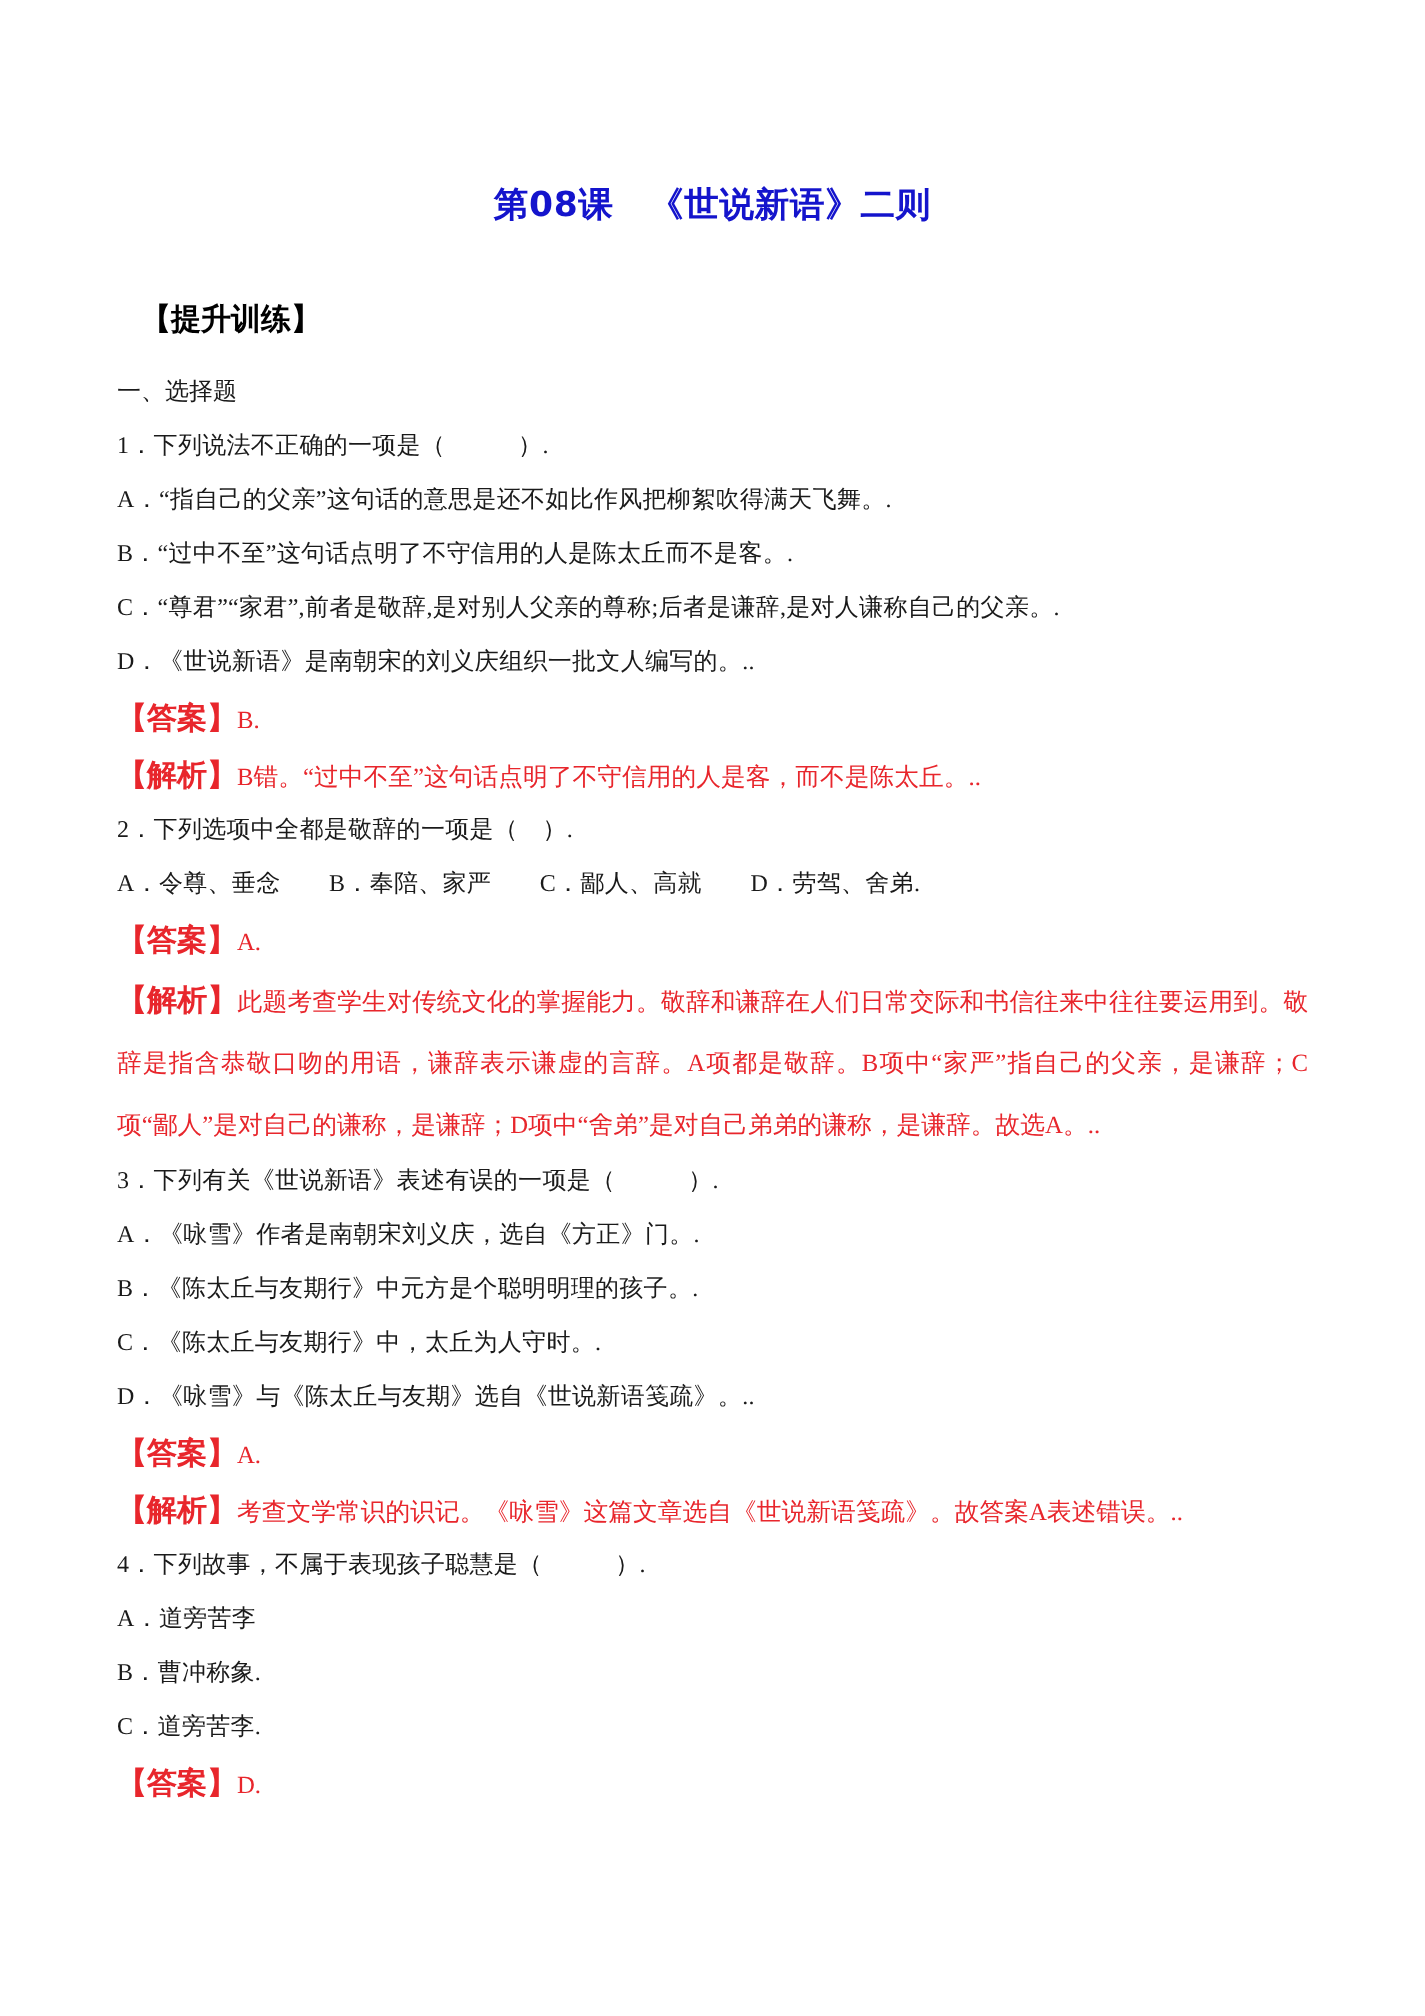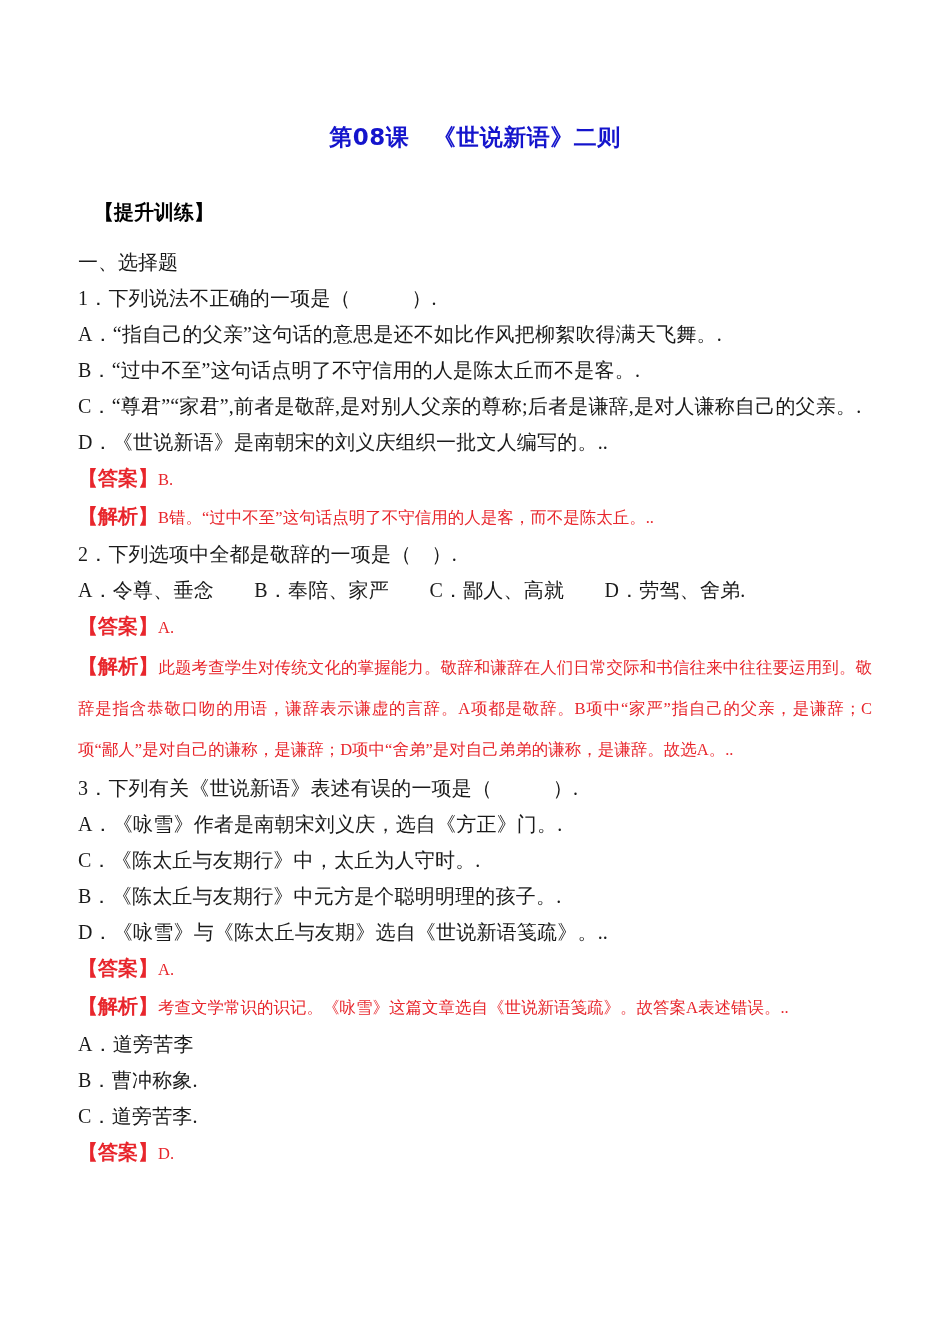--- a/index.html
+++ b/index.html
@@ -37,21 +37,21 @@
     margin: 16px;
     padding-top: 24px;
     font-family: "DejaVu Sans", "Liberation Sans", sans-serif;
     font-weight: bold;
     font-size: 20px;
     line-height: 32px;
     color: #000000;
   }
   .line {
     margin: 0;
-    font-size: 20px;
+    font-size: 16px;
     line-height: 36px;
     color: #1a1a1a;
     white-space: nowrap;
   }
   .q-line {
     letter-spacing: 0.2px;
   }
   .opt-line {
     letter-spacing: 0.2px;
   }
@@ -104,27 +104,28 @@
   <div class="blk">
     <p class="line q-line">2．下列选项中全都是敬辞的一项是（　）.</p>
     <p class="line opt-inline">A．令尊、垂念　　B．奉陪、家严　　C．鄙人、高就　　D．劳驾、舍弟.</p>
     <p class="ans-line"><span class="tag">【答案】</span><span>A.</span></p>
     <p class="exp-line wrap"><span class="tag">【解析】</span><span>此题考查学生对传统文化的掌握能力。敬辞和谦辞在人们日常交际和书信往来中往往要运用到。敬辞是指含恭敬口吻的用语，谦辞表示谦虚的言辞。A项都是敬辞。B项中“家严”指自己的父亲，是谦辞；C项“鄙人”是对自己的谦称，是谦辞；D项中“舍弟”是对自己弟弟的谦称，是谦辞。故选A。..</span></p>
   </div>
 
   <div class="blk">
     <p class="line q-line">3．下列有关《世说新语》表述有误的一项是（　　　）.</p>
     <p class="line opt-line">A．《咏雪》作者是南朝宋刘义庆，选自《方正》门。.</p>
+    <p class="line opt-line">B．《陈太丘与友期行》中元方是个聪明明理的孩子。.</p>
     <p class="line opt-line">C．《陈太丘与友期行》中，太丘为人守时。.</p>
-    <p class="line opt-line">B．《陈太丘与友期行》中元方是个聪明明理的孩子。.</p>
     <p class="line opt-line">D．《咏雪》与《陈太丘与友期》选自《世说新语笺疏》。..</p>
     <p class="ans-line"><span class="tag">【答案】</span><span>A.</span></p>
     <p class="exp-line"><span class="tag">【解析】</span><span>考查文学常识的识记。《咏雪》这篇文章选自《世说新语笺疏》。故答案A表述错误。..</span></p>
   </div>
 
   <div class="blk">
+    <p class="line q-line">4．下列故事，不属于表现孩子聪慧是（　　　）.</p>
     <p class="line opt-line">A．道旁苦李</p>
     <p class="line opt-line">B．曹冲称象.</p>
     <p class="line opt-line">C．道旁苦李.</p>
     <p class="ans-line"><span class="tag">【答案】</span><span>D.</span></p>
   </div>
 
 </div>
 
 </body></html>

